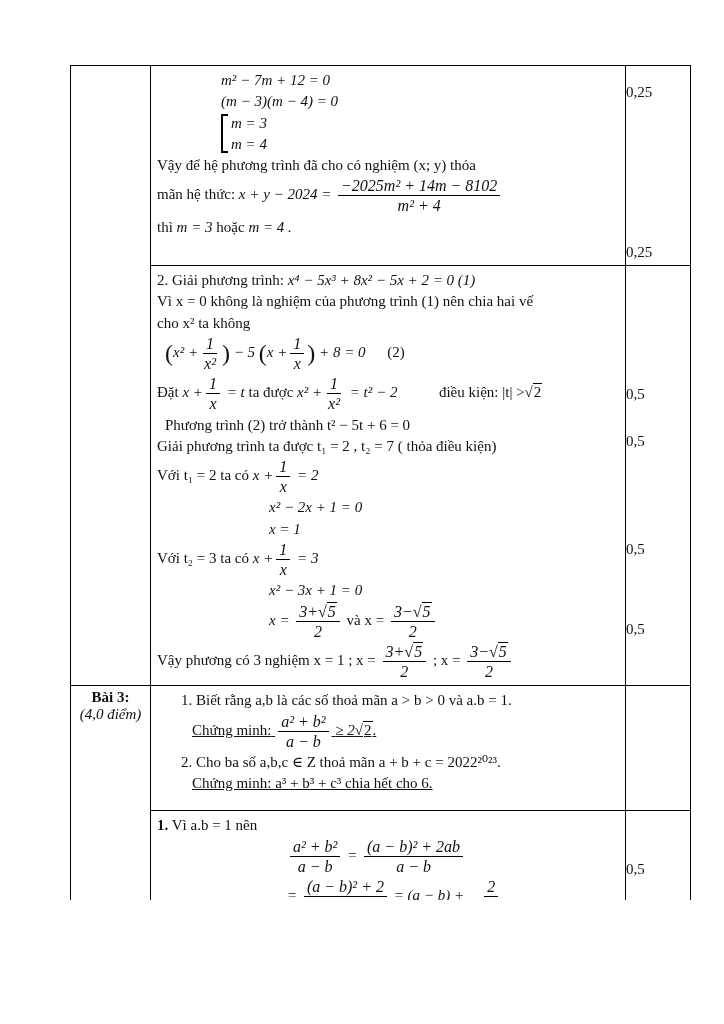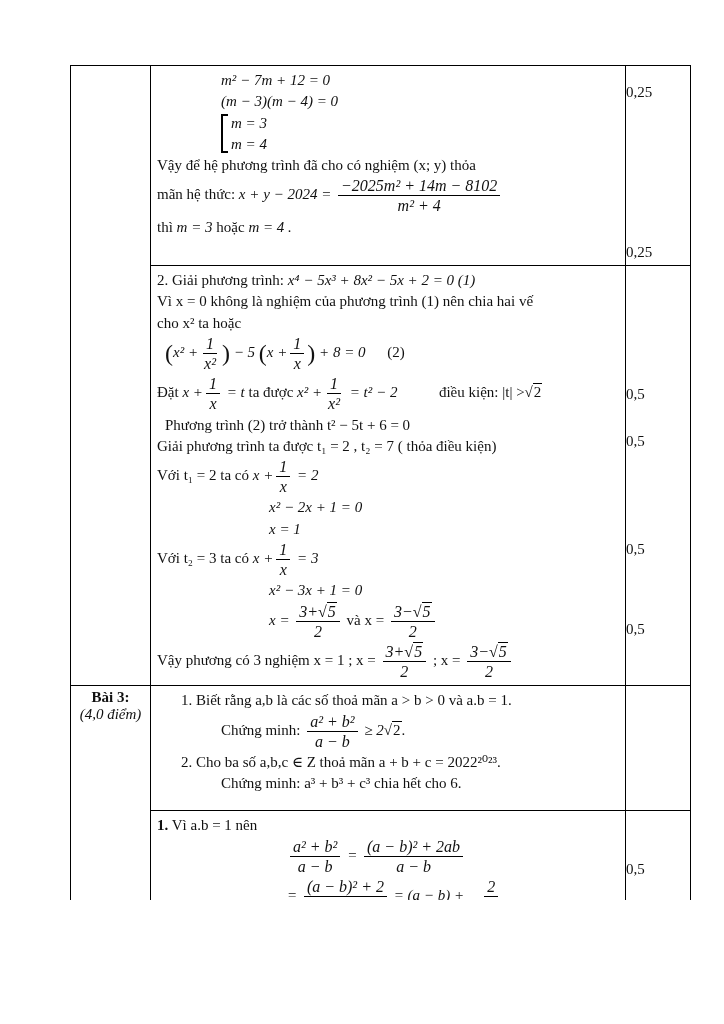--- a/index.html
+++ b/index.html
@@ -26,21 +26,21 @@
   .fr .num { border-bottom: 1px solid #000; padding: 0 3px; white-space: nowrap; }
   .fr .den { padding: 0 3px; white-space: nowrap; text-align: center; }
   .sq { white-space: nowrap; }
   .sq .rad { border-top: 1px solid #000; padding: 0 1px; }
   .bp { font-size: 24px; line-height: 0.9; vertical-align: middle; font-style: normal; }
   .cases { display: inline-flex; flex-direction: column; gap: 1px; position: relative; padding-left: 10px; }
   .cases::before { content: ""; position: absolute; left: 0; top: 1px; bottom: 1px; width: 5px;
                    border: 2px solid #000; border-right: none; }
   .tag { margin-left: 18px; }
   .gap { display: inline-block; width: 34px; }
-  .i8 { margin-left: 8px; } .i24 { margin-left: 24px; } .i44 { margin-left: 64px; }
+  .i8 { margin-left: 8px; } .i24 { margin-left: 24px; } .i44 { margin-left: 35px; text-decoration: underline; }
   .i64 { margin-left: 64px; } .i112 { margin-left: 112px; } .i130 { margin-left: 130px; }
   .footer { position: absolute; right: 42px; top: 958px; }
 </style>
 </head>
 <body>
 
 <div class="page">
   <table class="tbl">
     <colgroup>
         <col style="width:80px">
@@ -82,21 +82,21 @@
       </td>
     </tr>
 
     <tr>
       <td class="c-content hB">
         <div class="ln">
           <span>2. Giải phương trình:</span>
           <span class="math">x⁴ − 5x³ + 8x² − 5x + 2 = 0 (1)</span>
         </div>
         <div class="ln">Vì x = 0 không là nghiệm của phương trình (1) nên chia hai vế</div>
-        <div class="ln">cho x² ta hoặc</div>
+        <div class="ln">cho x² ta không</div>
         <div class="ln i8">
           <span class="bp">(</span><span class="math">x² +</span><span class="fr">
                 <span class="num math">1</span>
                 <span class="den math">x²</span>
               </span><span class="bp">)</span>
           <span class="math">− 5</span>
           <span class="bp">(</span><span class="math">x +</span><span class="fr">
                 <span class="num math">1</span>
                 <span class="den math">x</span>
               </span><span class="bp">)</span>

